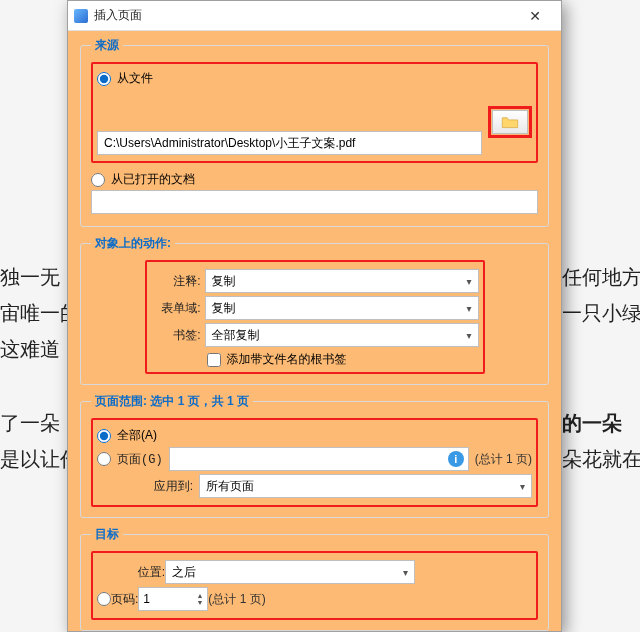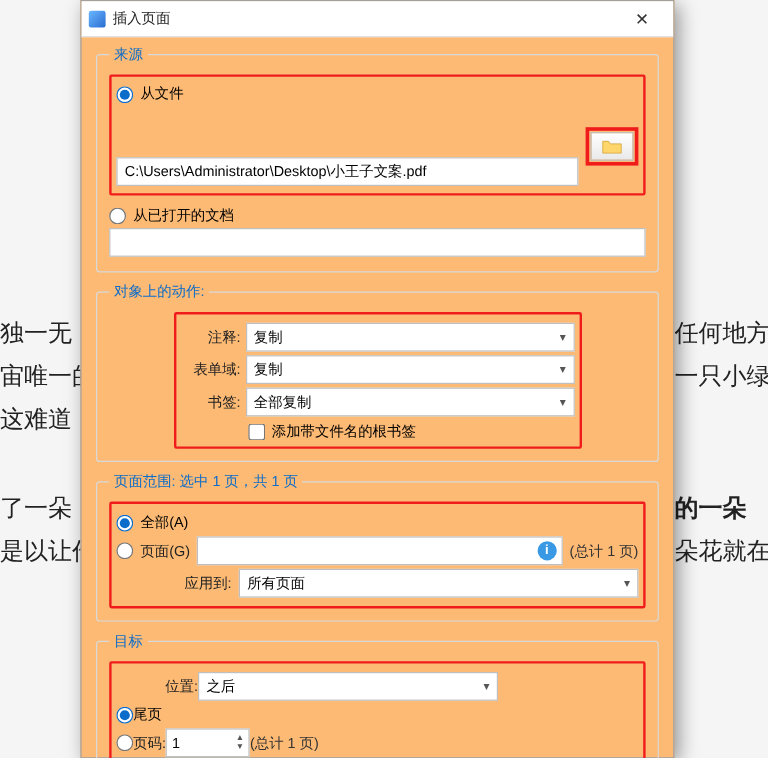--- a/index.html
+++ b/index.html
@@ -44,21 +44,21 @@
   .titlebar .title { flex: 1; color: #222; }
   .titlebar .close { width: 40px; height: 24px; display:flex; align-items:center; justify-content:center; font-family: sans-serif; font-size: 14px; color:#333; cursor:pointer;}
   .content { padding: 6px 12px 0 12px; }
   fieldset {
     border: 1px solid #d9d9d9;
     border-radius: 3px;
     margin-bottom: 8px;
     padding: 8px 10px 10px 10px;
     position: relative;
   }
-  legend { color: #0b6cc9; padding: 0 4px; }
+  legend { color: #0b6cc9; padding: 0 4px; font-weight: bold; }
   .red-box { border: 2px solid #f01c1c; padding: 4px; border-radius:2px;}
   .row { display: flex; align-items: center; gap: 6px; margin: 2px 0; }
   .radio { width: 14px; height: 14px; accent-color:#0b6cc9; }
   input[type=text], .combo, .spinner {
     height: 24px;
     border: 1px solid #bfbfbf;
     background: #fff;
     padding: 0 6px;
     font-family: inherit;
     font-size: 12px;
@@ -174,21 +174,21 @@
 
     <fieldset>
       <legend>页面范围: 选中 1 页，共 1 页</legend>
       <div class="red-box">
         <div class="range-row">
           <input type="radio" class="radio" name="rng" checked="" style="">
           <span>全部(A)</span>
         </div>
         <div class="range-row">
           <input type="radio" class="radio" name="rng" style="">
-          <span class="lbl" style="width:auto;">页面(G)</span>
+          <span class="lbl" style="width:auto;font-family:Liberation Mono, monospace;">页面(G)</span>
           <div class="page-input">
             <span class="info-icon">i</span>
           </div>
           <span class="total-lbl">(总计 1 页)</span>
         </div>
         <div class="range-row">
           <span class="lbl" style="width:74px; margin-left:22px;">应用到:</span>
           <div class="combo" style="flex:1;">
             <span>所有页面</span>
             <span class="arrow">▾</span>
@@ -200,24 +200,20 @@
     <fieldset>
       <legend>目标</legend>
       <div class="red-box dest-grid">
         <div class="dest-row">
           <span style="width:18px;"></span>
           <span class="lbl">位置:</span>
           <div class="combo" style="width:250px; flex:none;">
             <span>之后</span>
             <span class="arrow">▾</span>
           </div>
-        </div>
-        <div class="dest-row">
-          <input type="radio" class="radio" name="dest" checked="" style="">
-          <span>尾页</span>
         </div>
         <div class="dest-row">
           <input type="radio" class="radio" name="dest" style="">
           <span class="lbl" style="width:auto;">页码:</span>
           <div class="spinner">
             <span>1</span>
             <span class="sp-arrows">
                 <span>▲</span>
                 <span>▼</span>
               </span>

